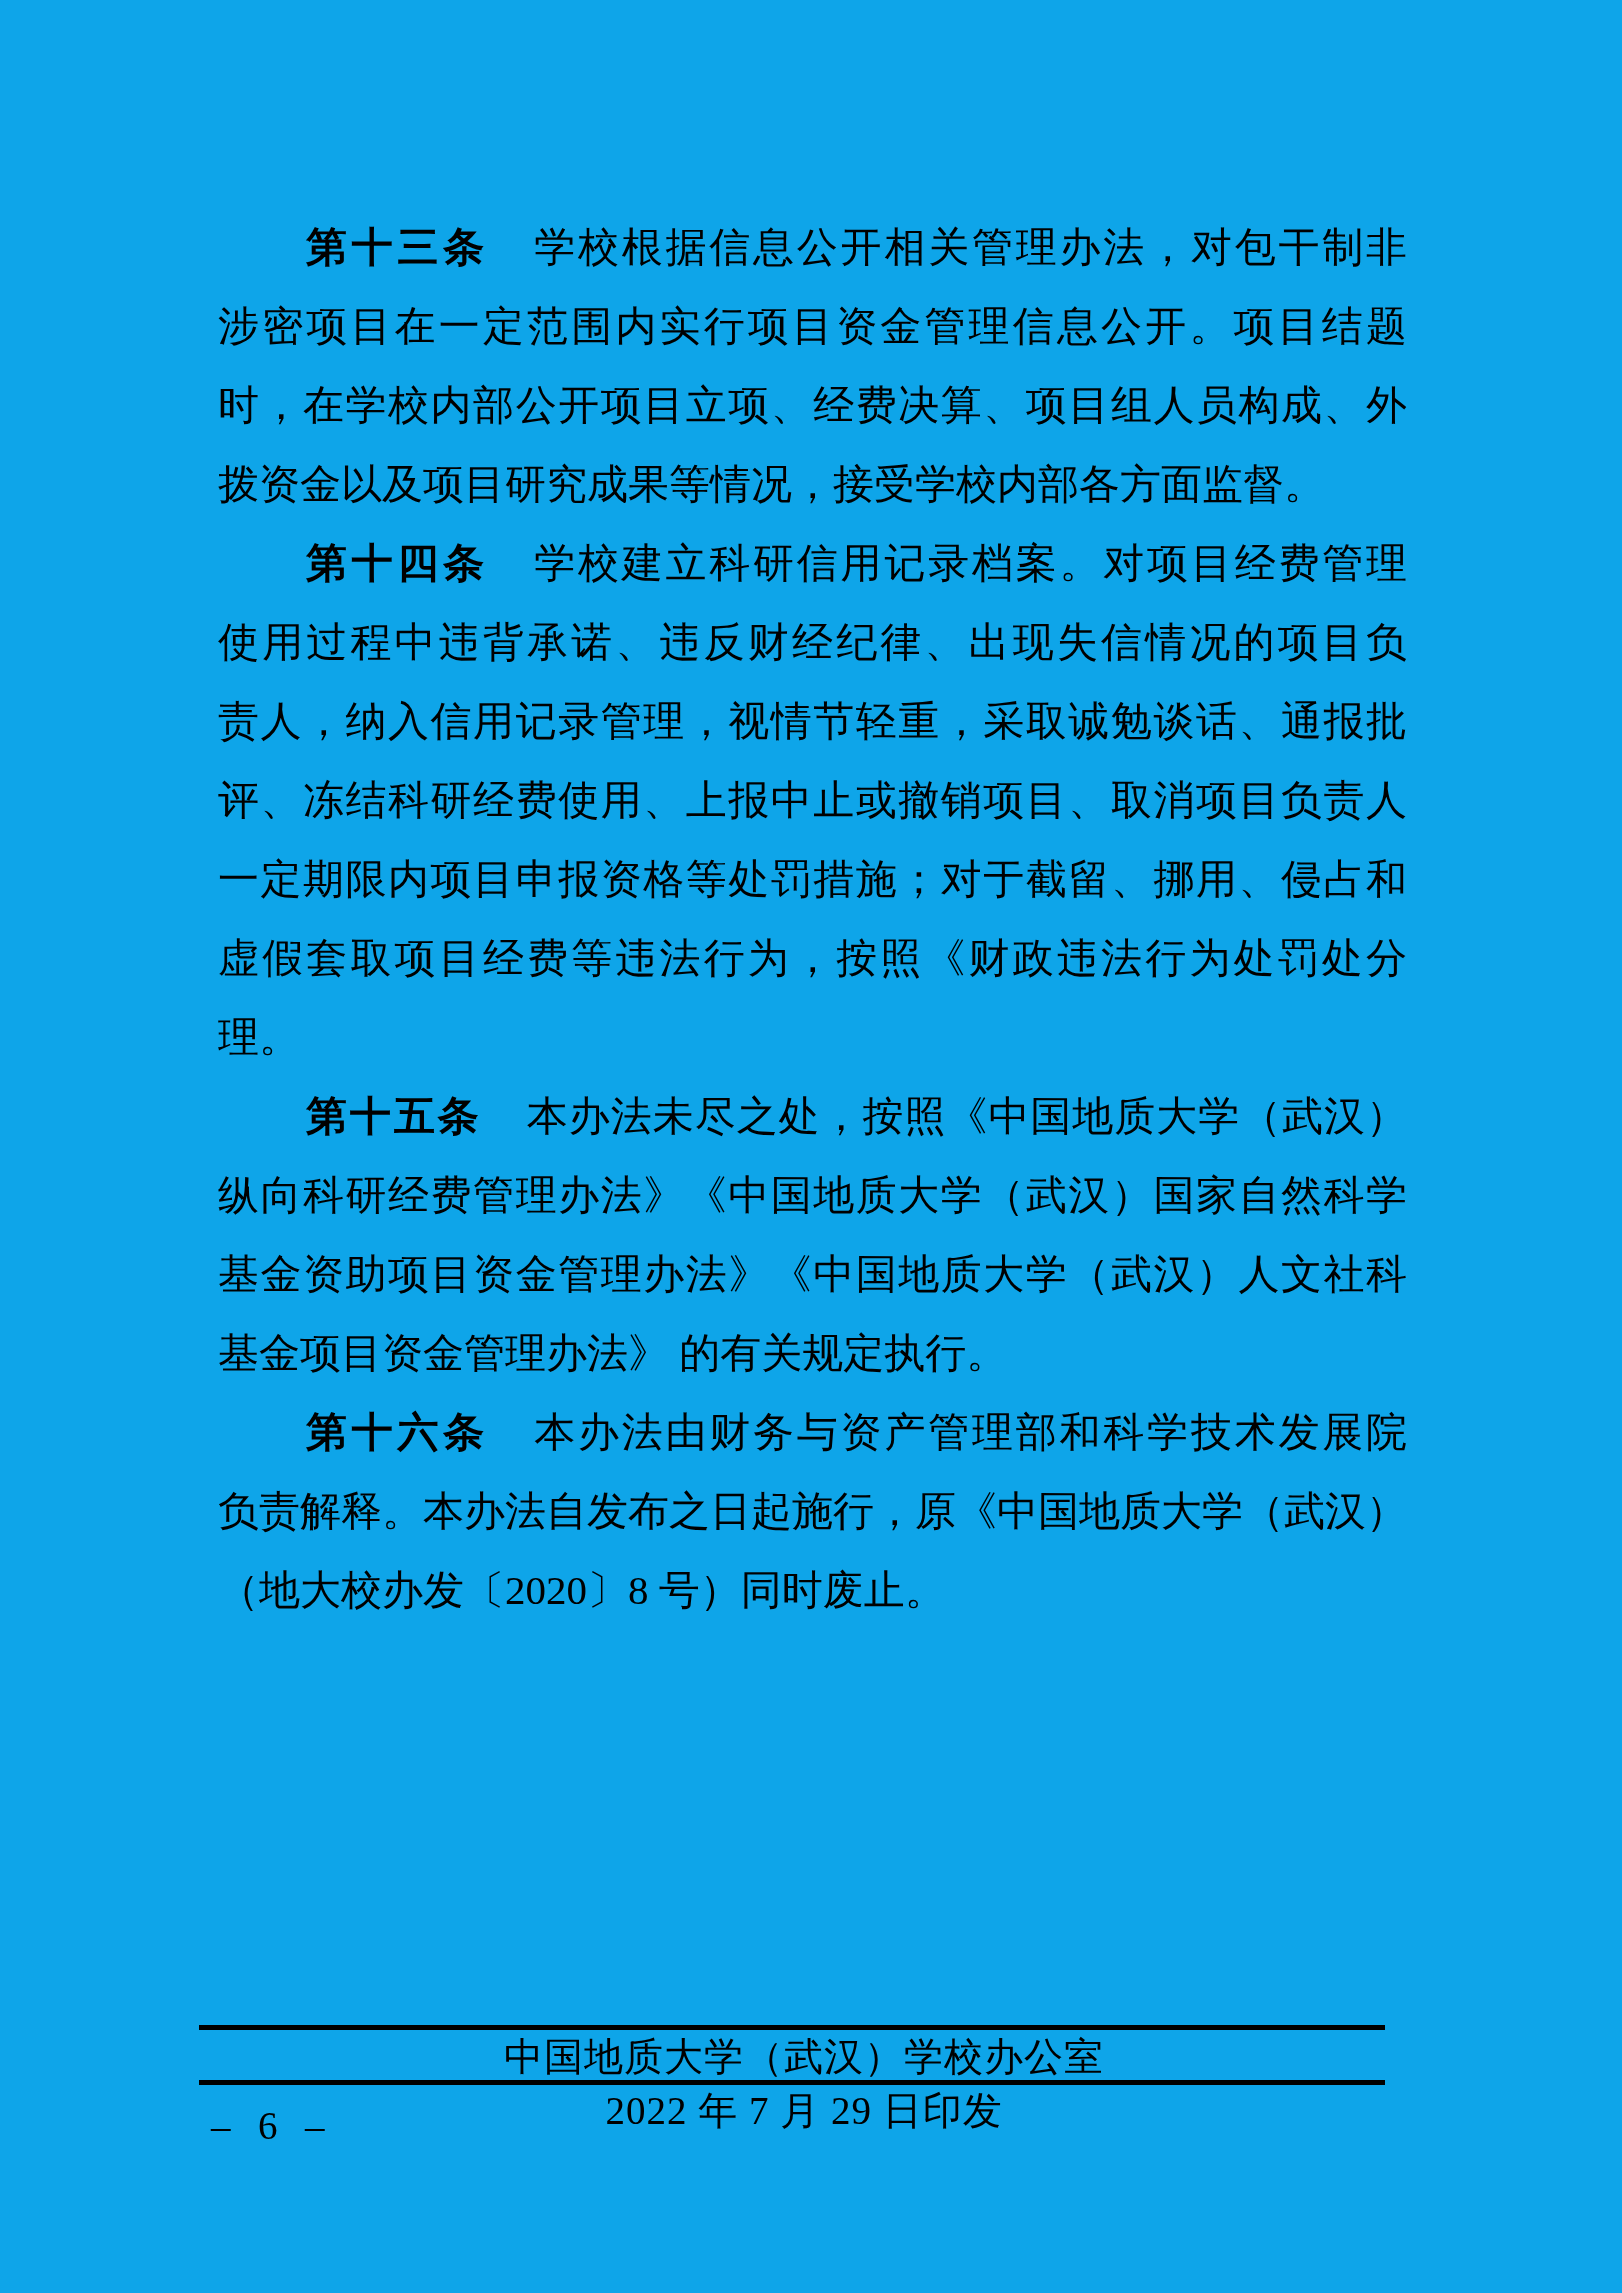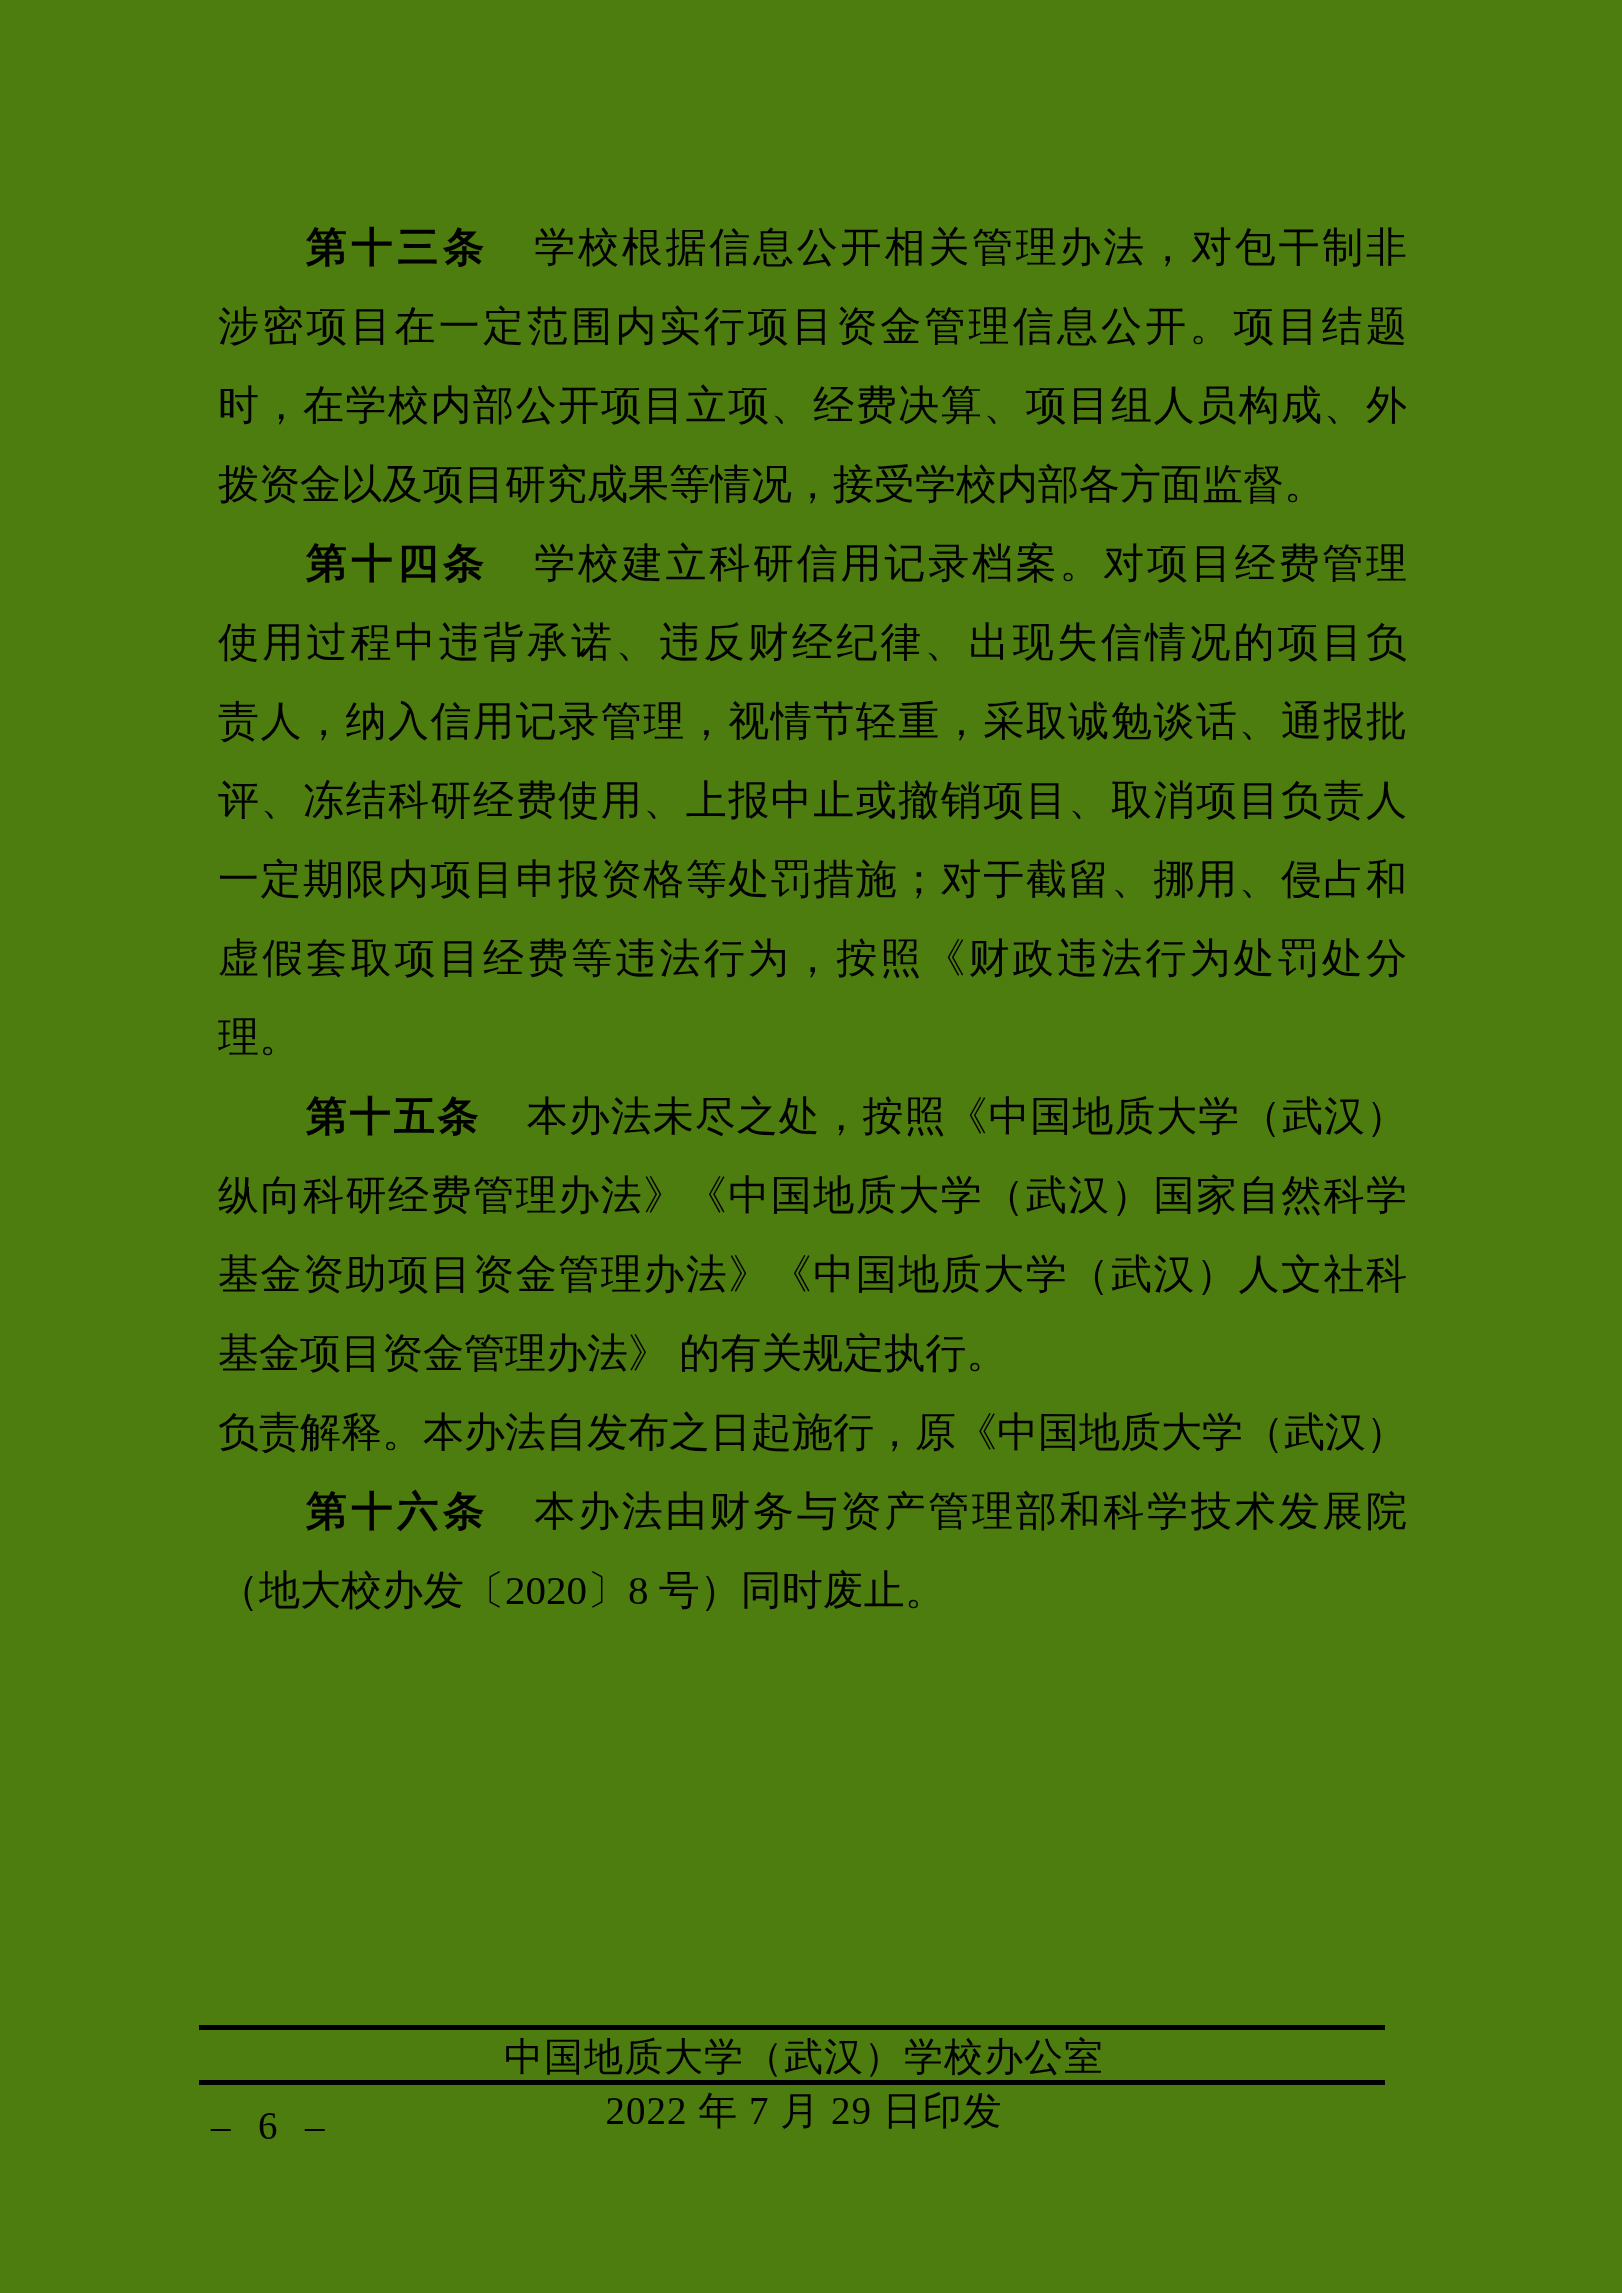--- a/index.html
+++ b/index.html
@@ -4,21 +4,21 @@
 <style>
   html, body {
     margin: 0;
     padding: 0;
     background: #ffffff;
   }
   .page {
     position: relative;
     width: 1622px;
     height: 2294px;
-    background: #4d7c0f;
+    background: #0ea5e9;
     color: #000000;
     font-family: "Liberation Serif", "DejaVu Serif", serif;
     overflow: hidden;
   }
   
   .doc-body {
     position: absolute;
     left: 218px;
     top: 208px;
     width: 1189px;
@@ -91,22 +91,22 @@
       <div class="line"><span>使用过程中违背承诺、违反财经纪律、出现失信情况的项目负</span></div>
       <div class="line"><span>责人，纳入信用记录管理，视情节轻重，采取诚勉谈话、通报批</span></div>
       <div class="line"><span>评、冻结科研经费使用、上报中止或撤销项目、取消项目负责人</span></div>
       <div class="line"><span>一定期限内项目申报资格等处罚措施；对于截留、挪用、侵占和</span></div>
       <div class="line"><span>虚假套取项目经费等违法行为，按照《财政违法行为处罚处分</span></div>
       <div class="line last"><span>理。</span></div>
       <div class="line indent"><b class="art-no">第十五条</b><span>本办法未尽之处，按照《中国地质大学（武汉）</span></div>
       <div class="line"><span>纵向科研经费管理办法》《中国地质大学（武汉）国家自然科学</span></div>
       <div class="line"><span>基金资助项目资金管理办法》《中国地质大学（武汉）人文社科</span></div>
       <div class="line last"><span>基金项目资金管理办法》 的有关规定执行。</span></div>
+      <div class="line indent"><b class="art-no">第十六条</b><span>本办法由财务与资产管理部和科学技术发展院</span></div>
       <div class="line"><span>负责解释。本办法自发布之日起施行，原《中国地质大学（武汉）</span></div>
-      <div class="line indent"><b class="art-no">第十六条</b><span>本办法由财务与资产管理部和科学技术发展院</span></div>
       <div class="line last"><span>（地大校办发〔2020〕8 号）同时废止。</span></div>
     </div>
 
   <div class="footer">
     <span class="issuer">中国地质大学（武汉）学校办公室</span>
     <span class="print-date">2022 年 7 月 29 日印发</span>
   </div>
 
   <div class="page-number">– 6 –</div>
 

